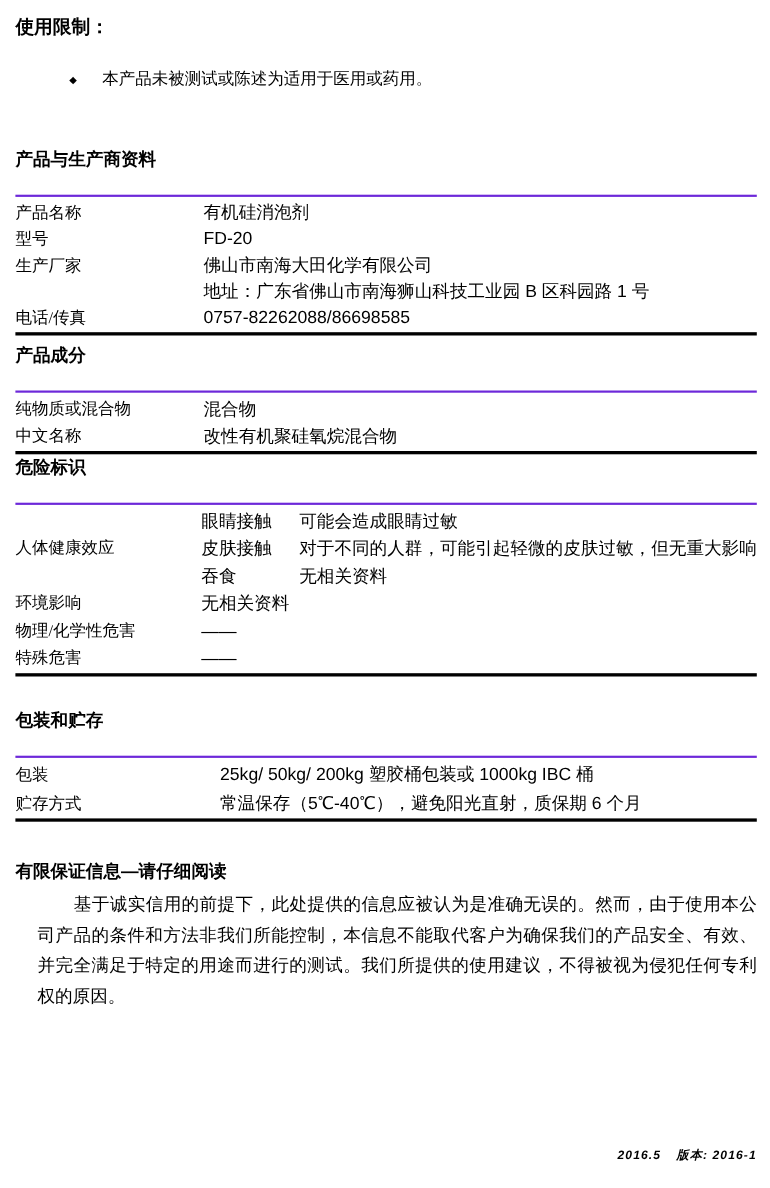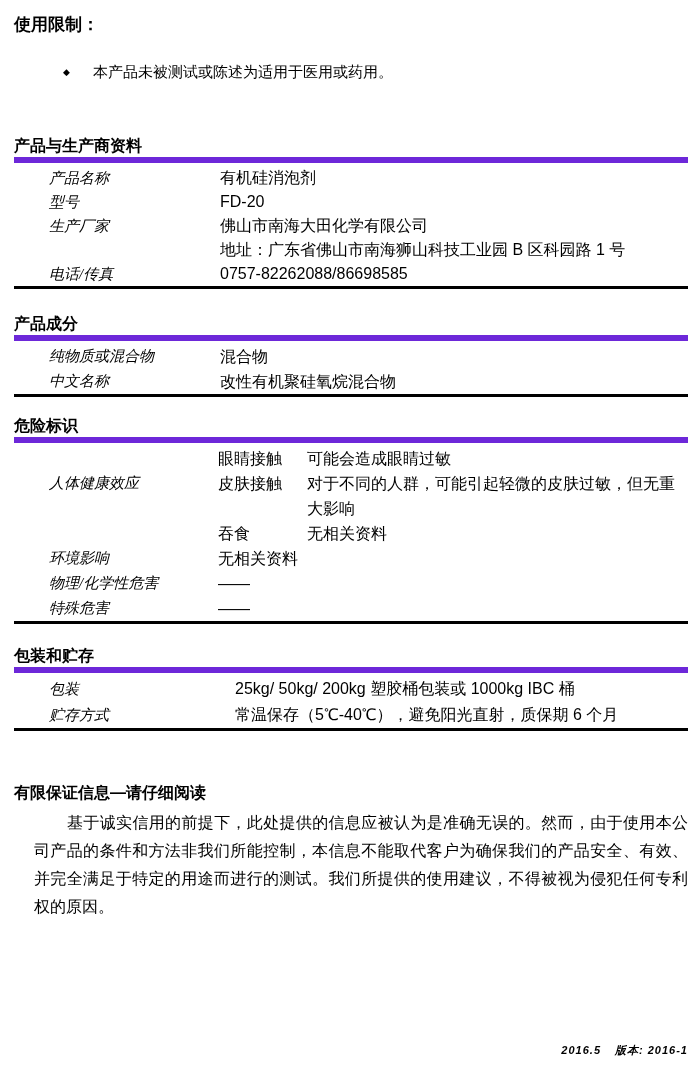--- a/index.html
+++ b/index.html
@@ -21,41 +21,39 @@
     font-weight: bold;
     font-size: 17px;
     line-height: 20px;
     color: #000;
   }
   .sec-title {
     font-family: "Liberation Sans", "DejaVu Sans", sans-serif;
     font-weight: bold;
     font-size: 16px;
     line-height: 20px;
-    padding-bottom: 1px;
-    border-bottom: 6px solid #6d28d9;
+    padding-bottom: 21px;
+    border-bottom: 2px solid #6d28d9;
   }
   .sec-end { border-bottom: 3px solid #000; }
 
   
   .bullet-row { display: flex; align-items: flex-start; font-size: 15px; line-height: 20px; }
   .bullet-marker { margin-left: 49px; width: 30px; font-size: 9px; line-height: 20px; }
 
   
   .tbl { padding-top: 3px; }
   .row { display: flex; align-items: flex-start; }
   .row-2 { line-height: 24px; }
   .row-25 { line-height: 25px; }
   .row-26 { line-height: 26px; gap: 15px; }
   .lbl {
     flex: 0 0 171px;
-    font-style: italic;
     font-size: 15px;
     white-space: nowrap;
-    margin-left: 35px;
   }
   .lbl-wide { flex: 0 0 169px; }
   .sub { flex: 0 0 89px; font-size: 16px; white-space: nowrap; font-family: "Liberation Sans", serif; }
   .val { flex: 1 1 auto; font-size: 16px; font-family: "Liberation Sans", serif; }
   .val3 { flex: 1 1 auto; font-size: 16px; font-family: "Liberation Sans", serif; }
 
   
   .warranty-body {
     margin-top: 6px;
     margin-left: 20px;

